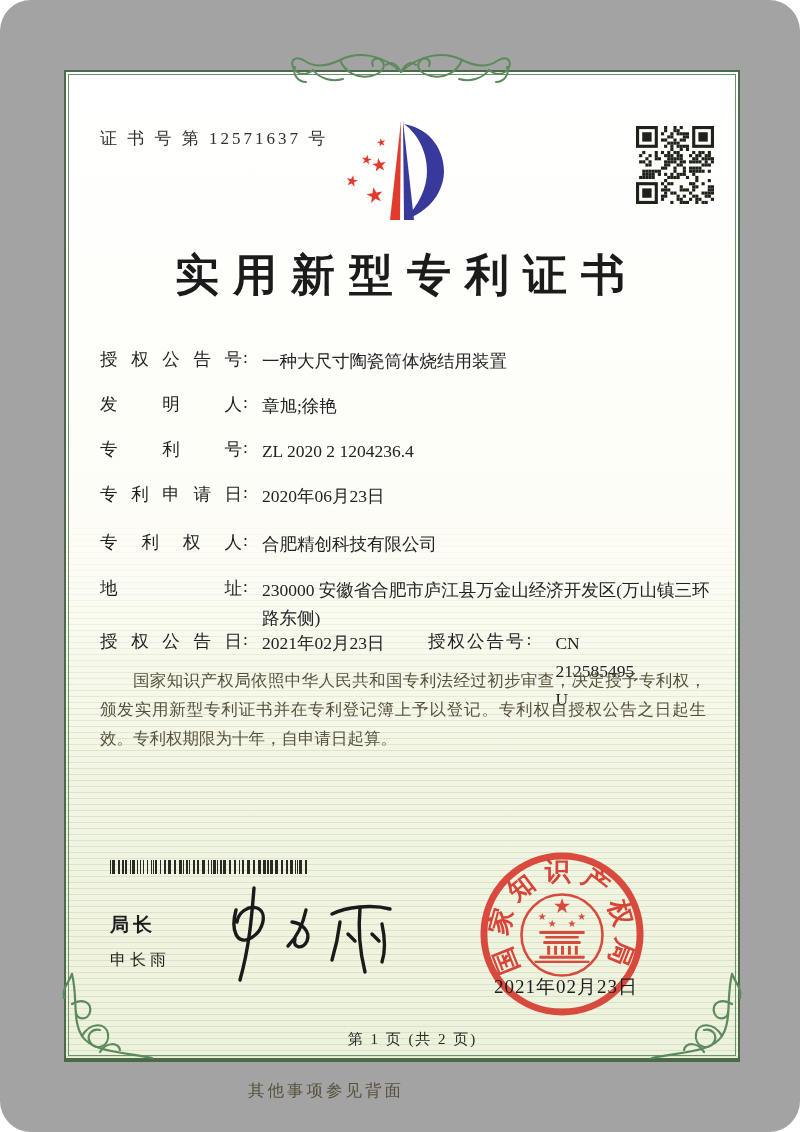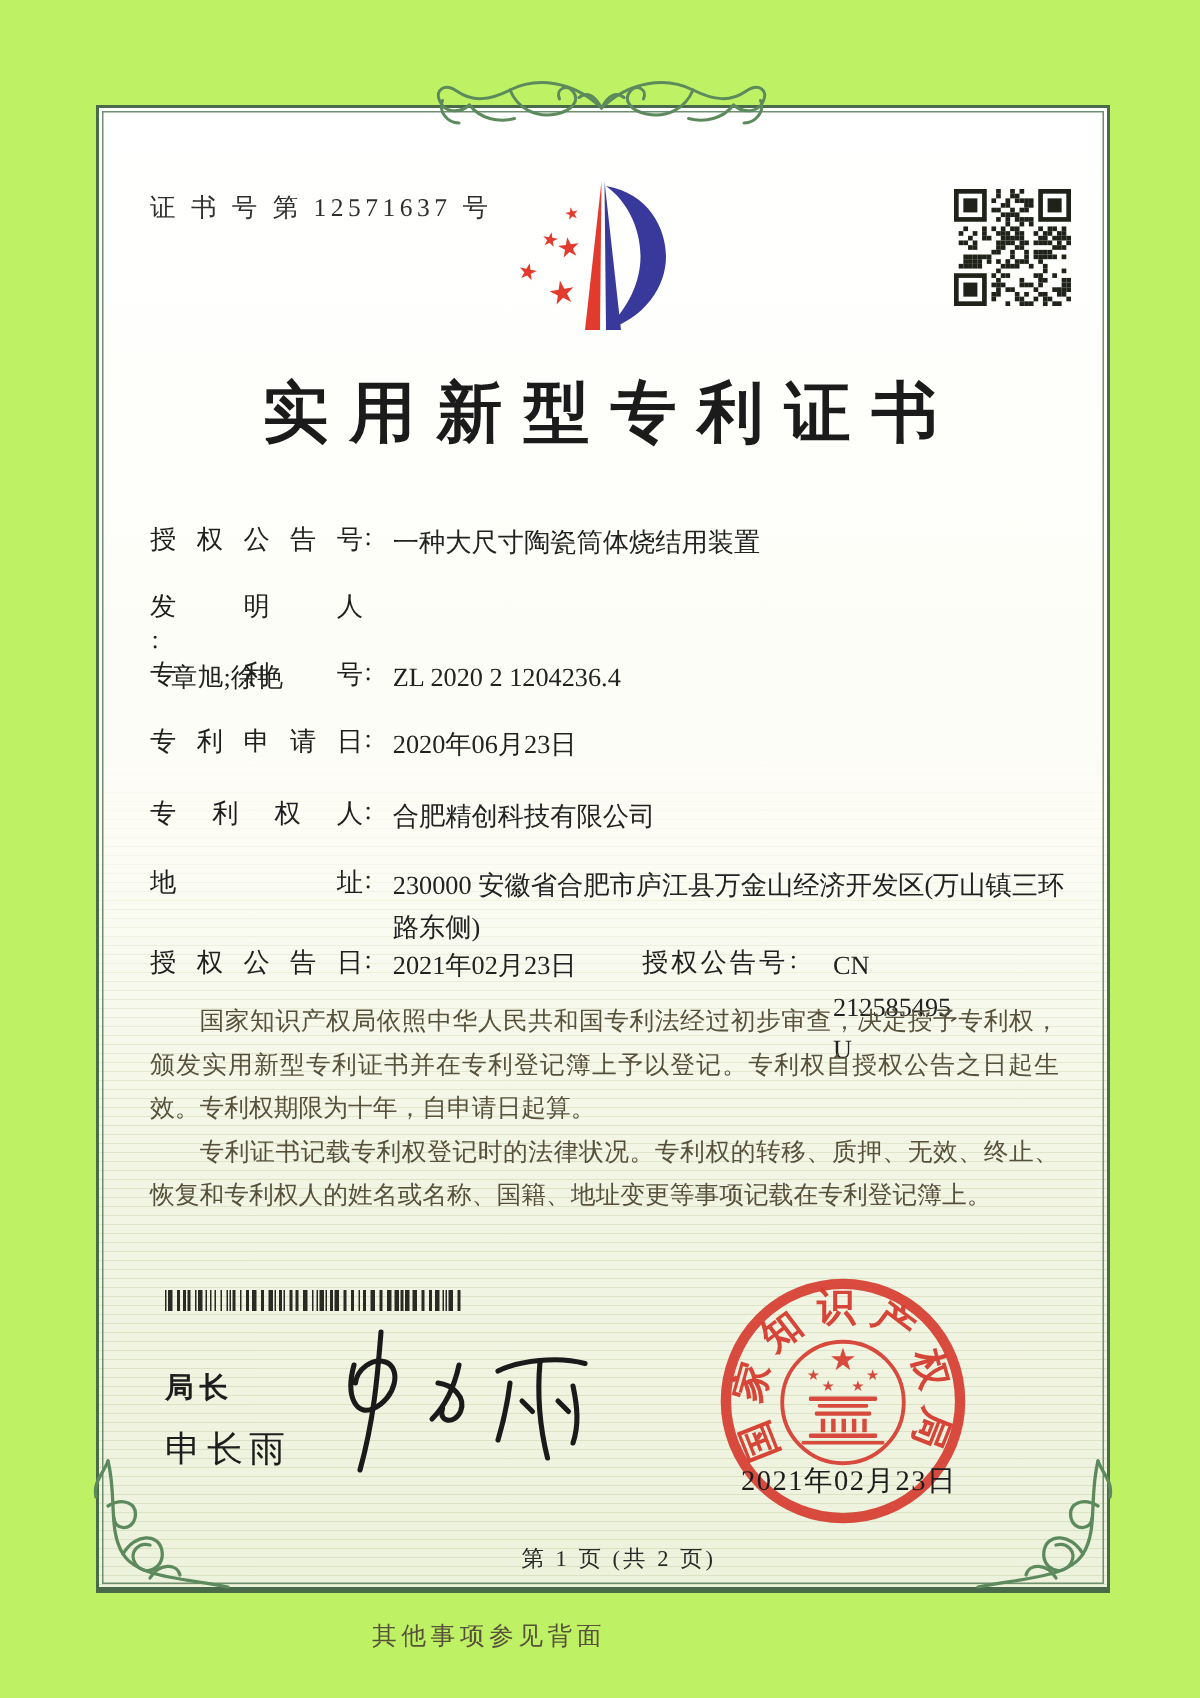--- a/index.html
+++ b/index.html
@@ -3,21 +3,21 @@
 <meta charset="utf-8">
 <style>
   * { margin:0; padding:0; box-sizing:border-box; }
   html,body { width:800px; height:1132px; }
   body{
     font-family:"Liberation Serif","DejaVu Serif",serif;
     background:#ffffff;
     position:relative;
     overflow:hidden;
   }
-  .page{ position:absolute; inset:0; background:#bef264; }
+  .page{ position:absolute; inset:0; background:#a3a3a3;border-radius:31px; }
 
   
   .cert-frame{
     position:absolute; left:64px; top:70px; width:676px; height:992px;
     border:2px solid #4a6b4a;
     border-bottom-width:4px;
   }
   .cert-frame .inner-line{
     position:absolute; inset:2px; border:1px solid #6d8f6d;
   }
@@ -50,38 +50,38 @@
   .frow .lbl{
     display:inline-block; width:142px;
     font-size:17.5px; color:#1f1f1f;
     text-align:justify; text-align-last:justify;
     white-space:nowrap;
   }
   .frow .colon{ font-size:17.5px; color:#1f1f1f; margin-left:1px; }
   .frow .val{
     font-size:17.5px; color:#222; margin-left:14px; line-height:28px;
   }
-  .r1{ top:7px; } .r2{ top:52px;flex-direction:column; } .r3{ top:97px; } .r4{ top:142px; }
+  .r1{ top:7px; } .r2{ top:52px; } .r3{ top:97px; } .r4{ top:142px; }
   .r5{ top:190px; } .r6{ top:236px; } .r7{ top:289px; }
   .r6 .val{ width:452px; }
   .pair2{ position:absolute; left:328px; top:0; display:flex;justify-content:flex-end; }
   .pair2 .lbl2{ font-size:17.5px; color:#1f1f1f; letter-spacing:2px; white-space:nowrap; }
   .pair2 .val{ margin-left:24px; }
 
   .body-text{
     position:absolute; left:100px; top:666px; width:606px;
     font-size:16.5px; line-height:29px; color:#57513b;
     text-align:justify;
   }
   .body-text p{ text-indent:2em; }
 
   
   .barcode{ position:absolute; left:110px; top:860px; width:198px; height:14px; }
   .signer-title{ position:absolute; left:110px; top:912px; font-size:19px; letter-spacing:4px; color:#1d1d1d;font-weight:bold; }
-  .signer-name{ position:absolute; left:110px; top:950px; font-size:24px; letter-spacing:4px; color:#1d1d1d; }
+  .signer-name{ position:absolute; left:110px; top:950px; font-size:16px; letter-spacing:4px; color:#1d1d1d; }
   .signature{ position:absolute; left:222px; top:882px; }
 
   .seal{ position:absolute; left:478px; top:850px; width:168px; height:168px; }
   .seal-date{
     position:absolute; left:494px; top:974px;
     font-size:19px; letter-spacing:1px; color:#1d1d1d; z-index:3;
   }
   .page-num{
     position:absolute; left:0; top:1030px; width:800px; text-align:center;
     font-size:15px; color:#2a2a2a; letter-spacing:2px;padding-left:25px;
@@ -405,21 +405,20 @@
       <span class="pair2">
         <span class="lbl2">授权公告号</span>
           <span class="colon">:</span>
         <span class="val">CN 212585495 U</span>
       </span>
     </div>
   </div>
 
   <div class="body-text">
     <p>国家知识产权局依照中华人民共和国专利法经过初步审查，决定授予专利权，颁发实用新型专利证书并在专利登记簿上予以登记。专利权自授权公告之日起生效。专利权期限为十年，自申请日起算。</p>
-    <p>专利证书记载专利权登记时的法律状况。专利权的转移、质押、无效、终止、恢复和专利权人的姓名或名称、国籍、地址变更等事项记载在专利登记簿上。</p>
   </div>
 
   <div class="barcode">
     <svg id="barcode-svg" width="198" height="14" viewBox="0 0 198 14">
         <rect x="0" y="0" width="1" height="14" fill="#2a2a24"></rect>
         <rect x="2" y="0" width="3" height="14" fill="#2a2a24"></rect>
         <rect x="8" y="0" width="2" height="14" fill="#2a2a24"></rect>
         <rect x="12" y="0" width="2" height="14" fill="#2a2a24"></rect>
         <rect x="15" y="0" width="2" height="14" fill="#2a2a24"></rect>
         <rect x="20" y="0" width="1" height="14" fill="#2a2a24"></rect>

